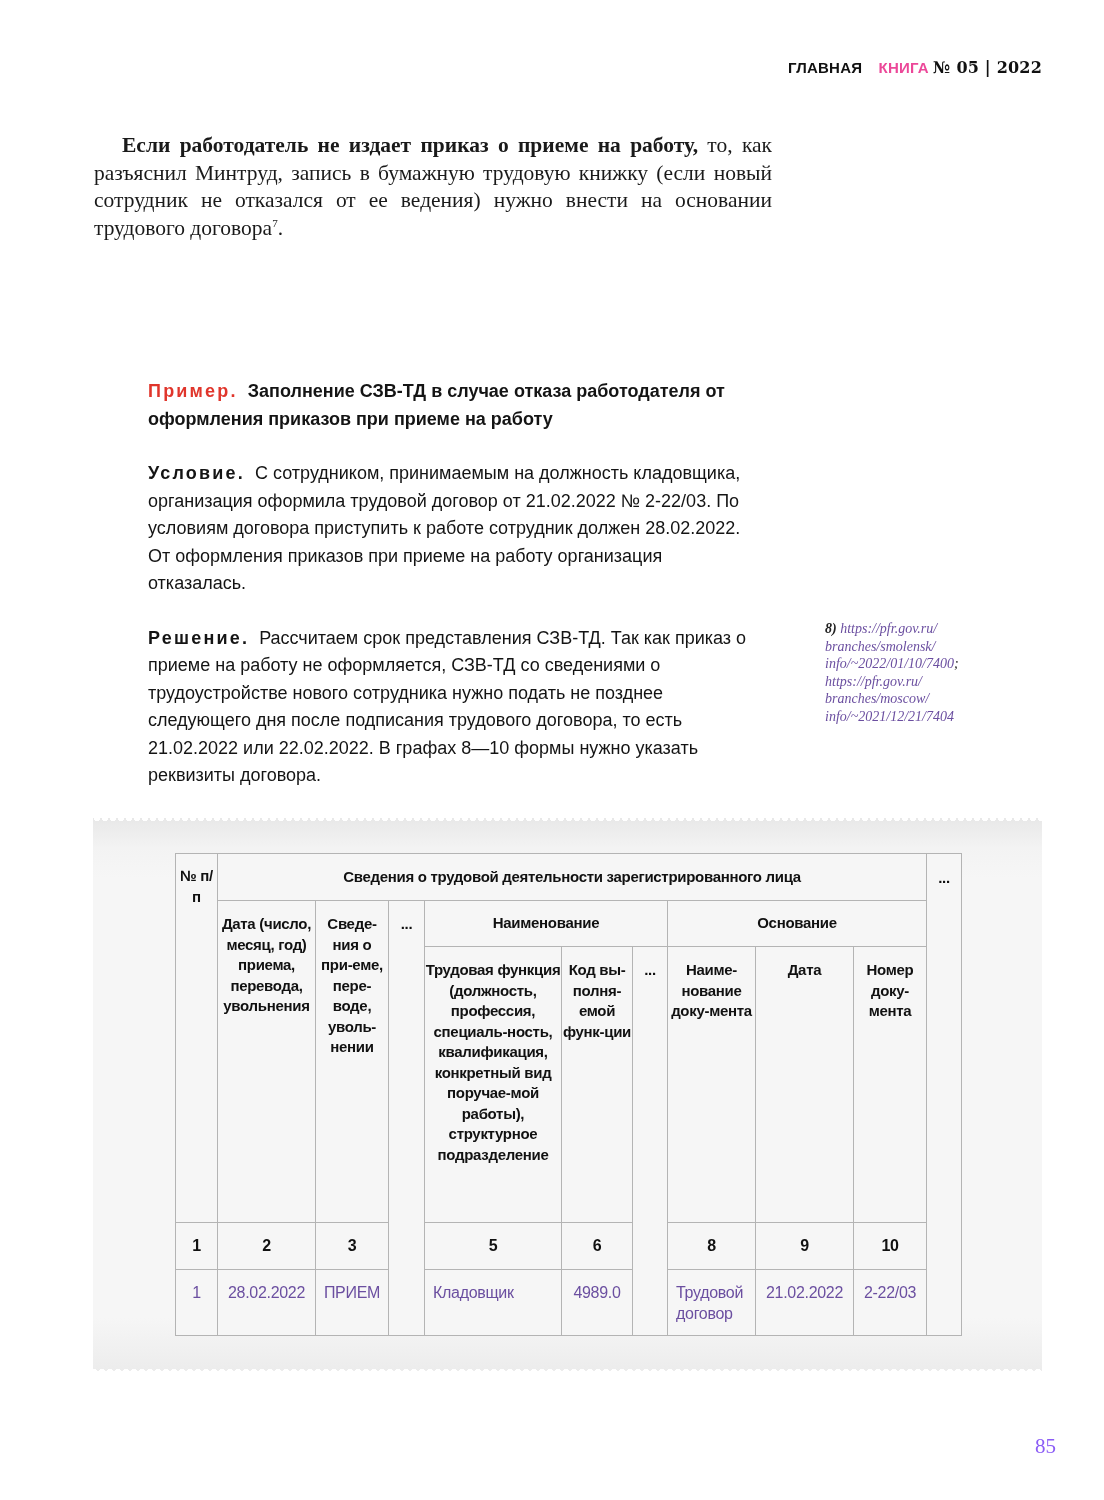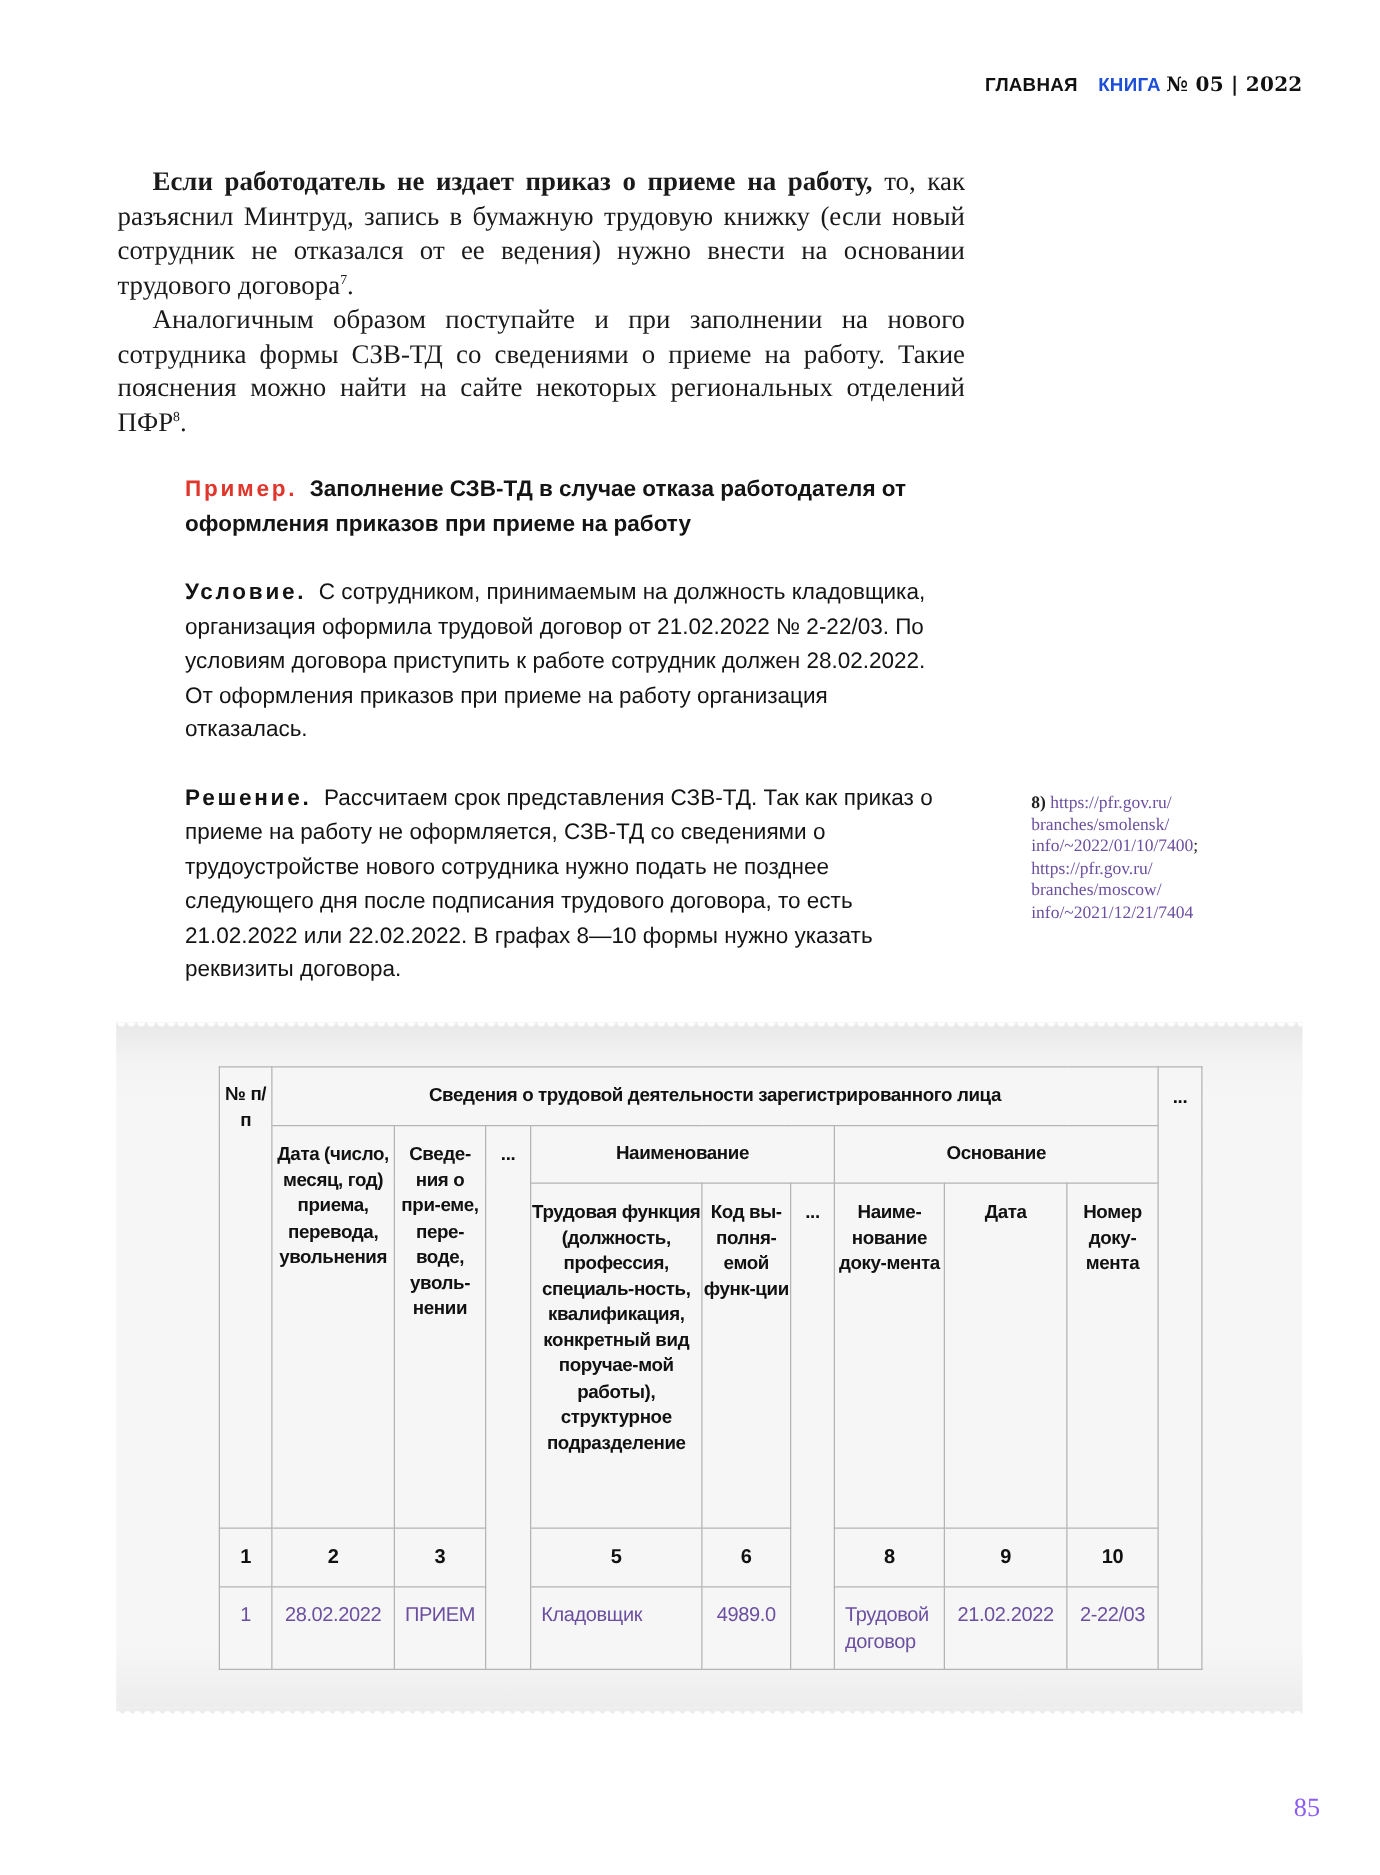--- a/index.html
+++ b/index.html
@@ -4,40 +4,40 @@
 <style>
   * { box-sizing: border-box; margin: 0; padding: 0; }
   html, body { width: 1104px; height: 1500px; background: #ffffff; }
   body { position: relative; color: #111; overflow: hidden; }
 
   .header {
     position: absolute; top: 58px; right: 62px;
     font-family: "Liberation Sans", sans-serif; font-weight: bold; font-size: 15px;
     letter-spacing: 0.2px; white-space: nowrap;
   }
-  .header .accent { color: #1d4ed8; padding-left: 12px; }
+  .header .accent { color: #ec4899; padding-left: 12px; }
   .header .serif { font-family: "DejaVu Serif", serif; font-size: 16px; }
   .lead-wrap { position: absolute; left: 94px; top: 132px; width: 678px; }
 
   .example {
     position: absolute; left: 148px; top: 378px; width: 610px;
     font-family: "Liberation Sans", sans-serif; font-size: 18px; line-height: 27.5px; color: #141414;
   }
   .example .ex-title { font-weight: bold; }
   .example .ex-label { color: #e0352b; font-weight: bold; letter-spacing: 2.2px; }
   .example .sect { margin-top: 27px; }
   .example .sect-label { font-weight: bold; letter-spacing: 2.2px; }
 
   .notes {
     position: absolute; left: 825px; top: 617px; width: 200px;
     font-family: "Liberation Serif", serif; font-size: 14px; line-height: 17.6px; color: #222;
   }
   .notes .num { font-weight: bold; }
   .notes .link { color: #6b4fa0; }
-  .notes .n8 { margin-top: 17px; }
+  .notes .n8 { margin-top: 3px; font-style: italic; }
 
   .table-panel {
     position: absolute; left: 93px; top: 818px; width: 949px; height: 553px;
     background: linear-gradient(#e8e8e8 0px, #f3f3f3 30px, #f6f6f6 60px, #f6f6f6 500px, #ececec 553px);
   }
   .scallop-top, .scallop-bot {
     position: absolute; left: 0; width: 100%; height: 6px;
     background-image: radial-gradient(circle at 4px 0px, #ffffff 3px, transparent 3.5px);
     background-size: 8px 6px;
   }
@@ -75,21 +75,20 @@
 
 <div class="header">
   <span>ГЛАВНАЯ</span>
   <span class="accent">КНИГА</span>
   <span class="serif">№ 05 | 2022</span>
 </div>
 
 <div class="lead-wrap">
   <div style="font-family: 'Liberation Serif', serif; font-size: 21.5px; line-height: 27.5px; color:#1a1a1a; text-align: justify;">
     <p style="text-indent: 28px;"><b>Если работодатель не издает приказ о приеме на работу,</b><span> то, как разъяснил Минтруд, запись в бумажную трудовую книжку (если новый сотрудник не отказался от ее ведения) нужно внести на основании трудового договора</span><sup style="font-size:11px;line-height:0;">7</sup><span>.</span></p>
-    <p style="text-indent: 28px;"><span>Аналогичным образом поступайте и при заполнении на нового сотрудника формы СЗВ-ТД со сведениями о приеме на работу. Такие пояснения можно найти на сайте некоторых региональных отделений ПФР</span><sup style="font-size:11px;line-height:0;">8</sup><span>.</span></p>
   </div>
 </div>
 
 <div class="example">
   <div class="ex-title">
     <span class="ex-label">Пример.</span>&nbsp;
     <span>Заполнение СЗВ-ТД в случае отказа работодателя от оформления приказов при приеме на работу</span>
   </div>
   <div class="sect">
     <span class="sect-label">Условие.</span>&nbsp;

